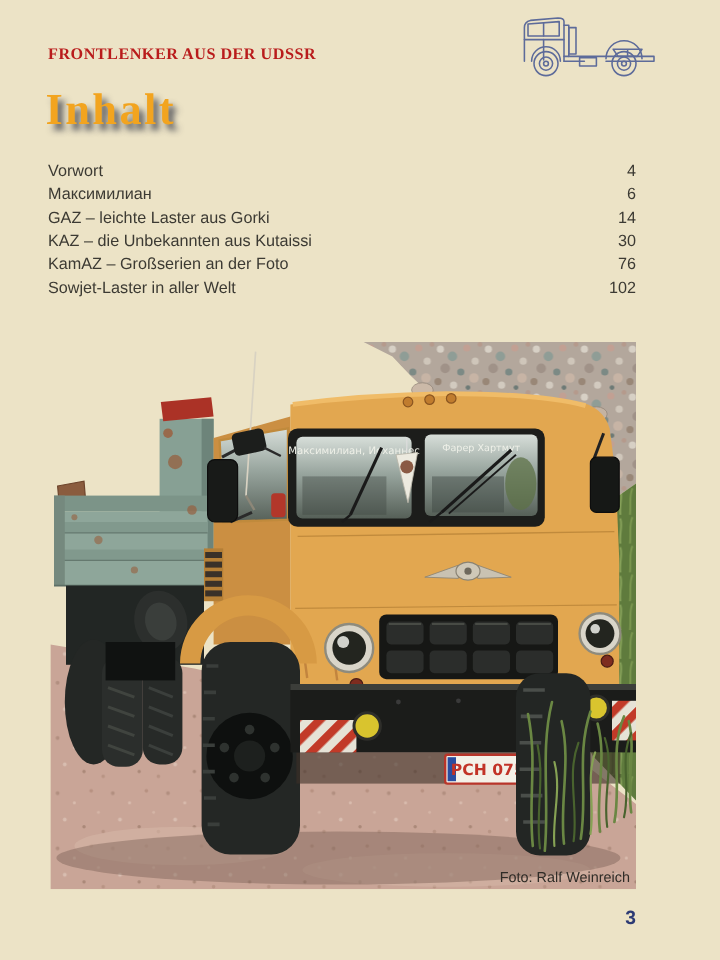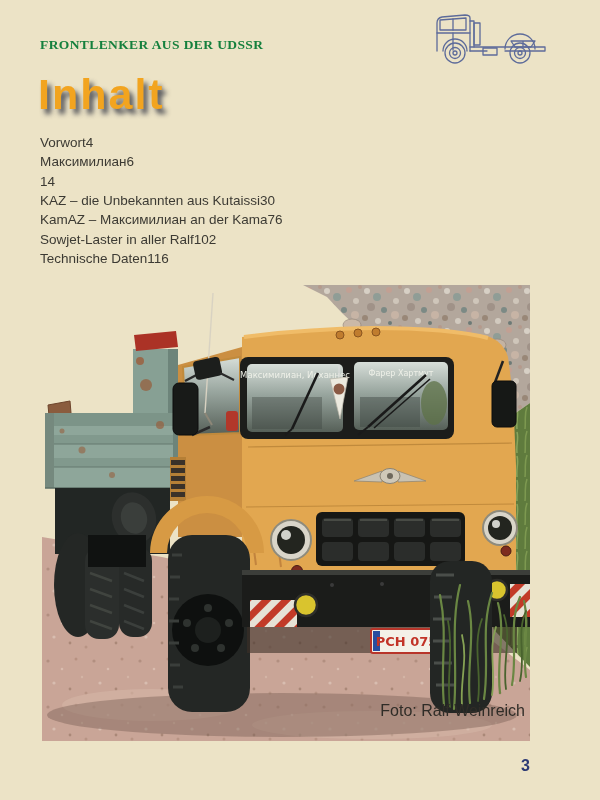--- a/index.html
+++ b/index.html
@@ -5,41 +5,41 @@
   html,body{margin:0;padding:0;}
   body{
     width:600px;height:800px;
     background:#ece3c6;
     font-family:"Liberation Sans",sans-serif;
     position:relative;overflow:hidden;
   }
   .header-text{
     position:absolute;left:40px;top:37px;
     font-family:"Liberation Serif",serif;font-weight:bold;
-    font-size:13.5px;letter-spacing:.4px;color:#15803d;
+    font-size:13.5px;letter-spacing:.4px;color:#b91c1c;
   }
   .truck-icon{position:absolute;right:14px;top:7px;width:162px;height:60px;}
   .page-title{
     position:absolute;left:38px;top:70px;
-    font-family:Liberation Sans, sans-serif;font-weight:bold;
-    font-size:43px;color:#f2a41f;letter-spacing:2px;
+    font-family:Liberation Serif, serif;font-weight:bold;
+    font-size:37px;color:#f2a41f;letter-spacing:2px;
     text-shadow:4px 5px 5px rgba(58,60,72,.85);
   }
   .toc{position:absolute;left:40px;top:133px;width:490px;}
   .toc-row{
-    display:flex;align-items:center;
+    display:flex;justify-content:space-between;align-items:center;
     height:19.3px;font-size:13.5px;color:#3c3a33;
   }
   .toc-row .lbl{white-space:nowrap;}
   .toc-row .pg{text-align:right;}
   .photo{position:absolute;left:42px;top:285px;width:488px;height:456px;}
   .photo svg{display:block;width:488px;height:456px;}
   .credit{
-    position:absolute;right:5px;bottom:21px;
-    font-size:16px;color:#2f2c27;padding-left:12px;
+    position:absolute;right:5px;bottom:3px;
+    font-size:12px;color:#2f2c27;padding-left:12px;
   }
   .page-number{
     position:absolute;right:70px;top:757px;
     font-weight:bold;font-size:16px;color:#2c3a74;
   }
 </style>
 </head>
 <body>
 
 <div class="header-text">FRONTLENKER AUS DER UDSSR</div>
@@ -72,37 +72,34 @@
 <div class="toc">
   <div class="toc-row">
       <span class="lbl">Vorwort</span>
       <span class="pg">4</span>
     </div>
   <div class="toc-row">
       <span class="lbl">Максимилиан</span>
       <span class="pg">6</span>
     </div>
   <div class="toc-row">
+      <span class="lbl">GAZ – leichte Laster aus Gorki</span>
       <span class="pg">14</span>
     </div>
   <div class="toc-row">
       <span class="lbl">KAZ – die Unbekannten aus Kutaissi</span>
       <span class="pg">30</span>
     </div>
   <div class="toc-row">
-      <span class="lbl">KamAZ – Максимилиан an der Kama</span>
+      <span class="lbl">KamAZ – Großserien an der Foto</span>
       <span class="pg">76</span>
     </div>
   <div class="toc-row">
-      <span class="lbl">Sowjet-Laster in aller Ralf</span>
+      <span class="lbl">Sowjet-Laster in aller Welt</span>
       <span class="pg">102</span>
-    </div>
-  <div class="toc-row">
-      <span class="lbl">Technische Daten</span>
-      <span class="pg">116</span>
     </div>
 </div>
 
 <div class="photo">
 <svg viewBox="0 0 488 456" xmlns="http://www.w3.org/2000/svg">
   <defs>
     <linearGradient id="glass" x1="0" y1="0" x2="0" y2="1">
       <stop offset="0" stop-color="#d7ded9"></stop>
           <stop offset=".45" stop-color="#98a59e"></stop>
           <stop offset="1" stop-color="#566058"></stop>

